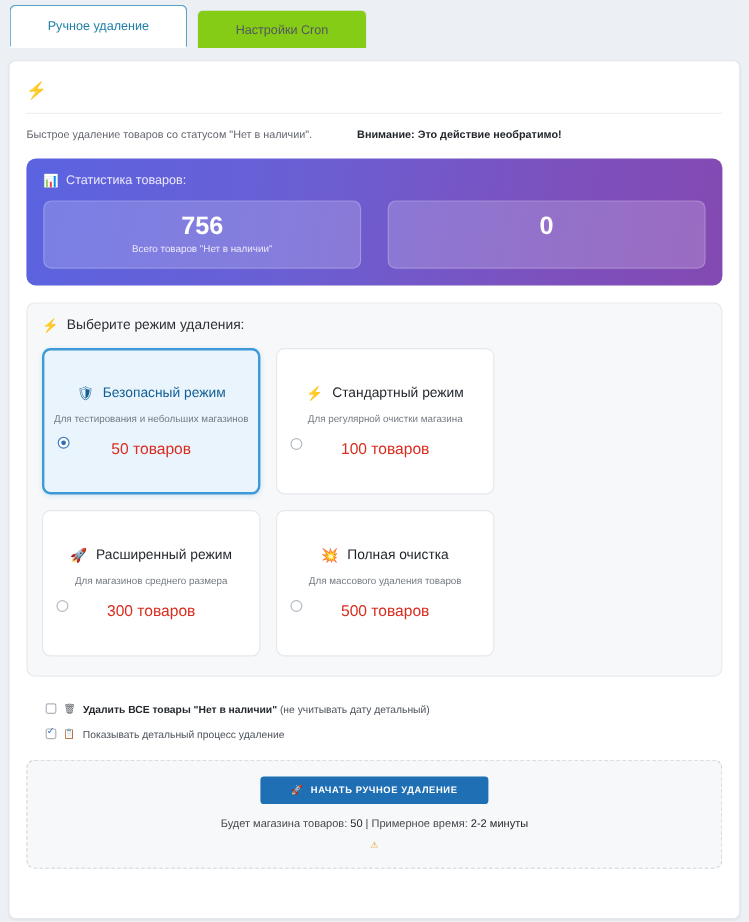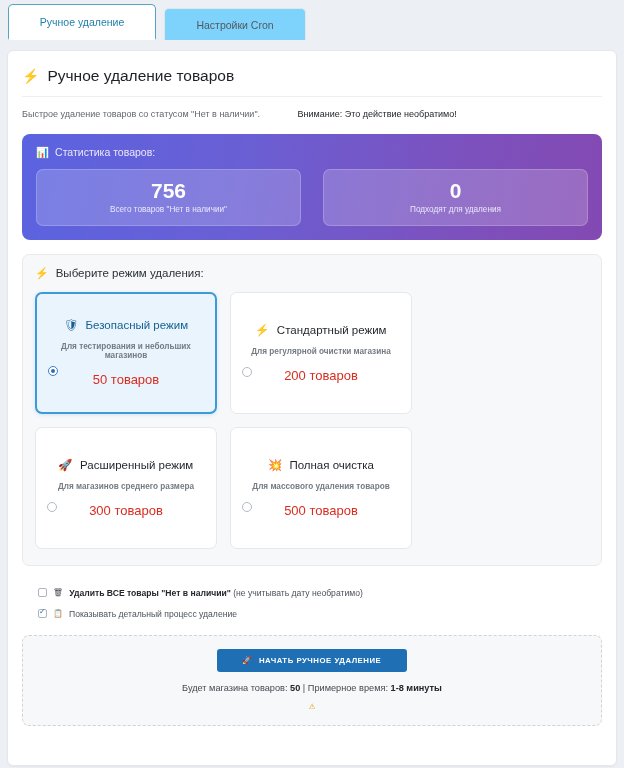--- a/index.html
+++ b/index.html
@@ -7,21 +7,21 @@
     width: 624px; height: 768px;
     background: #eceff3;
     font-family: "Liberation Sans", sans-serif;
     -webkit-font-smoothing: antialiased;
   }
   .page { width: 624px; height: 551px; padding: 5px 7px 0 7px; position: relative; }
 
   
   .tabs { display: flex; gap: 8px; padding: 0 1px; align-items: flex-end; height: 35px; }
   .tab {
-    background: #7dd3fc;
+    background: #84cc16;
     border: 1px solid #e2e5ea;
     border-bottom: none;
     border-radius: 5px 5px 0 0;
     height: 32px;
     display: flex; align-items: center; justify-content: center;
     font-size: 10.5px; color: #53585f;
     padding: 0 12px;
     min-width: 142px;
     cursor: pointer;
   }
@@ -49,21 +49,21 @@
   .card-title {
     font-size: 15.5px; font-weight: 400; color: #1d2126;
     display: flex; align-items: center; gap: 8px;
     padding-bottom: 11px;
     border-bottom: 1px solid #edeff2;
   }
   .card-title .bolt { color: #f08c2e; font-size: 14px; }
   .lead {
     font-size: 9px; color: #62676e; margin-top: 11px; line-height: 1.4;
   }
-  .lead b { color: #23272c; font-weight: normal; padding-left: 35px; }
+  .lead b { color: #23272c; font-weight: bold; padding-left: 35px; }
 
   
   .stats {
     margin-top: 13px;
     border-radius: 8px;
     background: linear-gradient(100deg, #5b63e0 0%, #6a5fd4 38%, #7b52bf 72%, #8449b2 100%);
     padding: 12px 14px 14px 14px;
   }
   .stats-title {
     color: #e9e7fb; font-size: 10.5px;
@@ -110,21 +110,21 @@
     background: #eaf4fd;
     border: 2px solid #3d9ad6;
     box-shadow: 0 1px 4px rgba(61,154,214,.20);
   }
   .mode-name {
     font-size: 11.5px; color: #1f242a;
     display: flex; align-items: center; gap: 7px;
     margin-bottom: 10px;
   }
   .mode-card.selected .mode-name { color: #135f93; }
-  .mode-desc { font-size: 8.2px; color: #757b84; margin-bottom: 12px; text-align:center;font-weight:bold; }
+  .mode-desc { font-size: 8.2px; color: #757b84; margin-bottom: 12px; text-align:left; }
   .mode-count { font-size: 13px; font-weight: normal; color: #d92d20; }
   .radio {
     position: absolute; left: 11px; bottom: 36px;
     width: 10px; height: 10px; border-radius: 50%;
     border: 1px solid #b4bac2; background: #fff;
   }
   .mode-card.selected .radio { border: 1px solid #3d7fc1; }
   .mode-card.selected .radio::after {
     content: ""; position: absolute; left: 2px; top: 2px;
     width: 4px; height: 4px; border-radius: 50%; background: #2f6fb5;
@@ -155,21 +155,21 @@
   }
   .run-btn {
     display: inline-flex; align-items: center; justify-content: center; gap: 6px;
     background: #1f6fb5; color: #fff;
     border: none; border-radius: 3px;
     font-size: 7.8px; font-weight: bold; letter-spacing: .5px;
     padding: 7px 26px; cursor: pointer;
     font-family: "Liberation Sans", sans-serif;
   }
   .summary { font-size: 9.2px; color: #44494f; margin-top: 11px; }
-  .summary b { font-weight: bold; color: #23272c; }
+  .summary b { font-weight: normal; color: #23272c; }
   .warn { font-size: 7.6px; color: #8d9199; margin-top: 9px; display:flex; align-items:center; justify-content:center; gap:4px; }
   .warn .tri { color: #e0a020; font-size: 7.5px; }
 </style>
 </head>
 <body>
 
 <div class="page">
 
   <div class="tabs">
     <div class="tab active">
@@ -177,40 +177,38 @@
     </div>
     <div class="tab">
       <span>Настройки Cron</span>
     </div>
   </div>
 
   <div class="card">
 
     <div class="card-title">
       <span class="bolt">⚡</span>
-      <span>Ручное удаление товаров</span>
     </div>
 
     <div class="lead">
       <span>Быстрое удаление товаров со статусом "Нет в наличии". </span><b>Внимание: Это действие необратимо!</b>
     </div>
 
     <div class="stats">
       <div class="stats-title">
         <span>📊</span>
         <span>Статистика товаров:</span>
       </div>
       <div class="stats-row">
         <div class="stat-box">
           <div class="stat-num">756</div>
           <div class="stat-lbl">Всего товаров "Нет в наличии"</div>
         </div>
         <div class="stat-box">
           <div class="stat-num">0</div>
-          <div class="stat-lbl">Подходят для удаления</div>
         </div>
       </div>
     </div>
 
     <div class="mode-panel">
       <div class="mode-head">
         <span class="bolt">⚡</span>
         <span>Выберите режим удаления:</span>
       </div>
       <div class="mode-grid">
@@ -225,21 +223,21 @@
           <div class="mode-count">50 товаров</div>
         </div>
 
         <div class="mode-card">
           <span class="radio"></span>
           <div class="mode-name">
             <span class="bolt">⚡</span>
             <span>Стандартный режим</span>
           </div>
           <div class="mode-desc">Для регулярной очистки магазина</div>
-          <div class="mode-count">200 товаров</div>
+          <div class="mode-count">100 товаров</div>
         </div>
 
         <div class="mode-card">
           <span class="radio"></span>
           <div class="mode-name">
             <span>🚀</span>
             <span>Расширенный режим</span>
           </div>
           <div class="mode-desc">Для магазинов среднего размера</div>
           <div class="mode-count">300 товаров</div>
@@ -255,36 +253,36 @@
           <div class="mode-count">500 товаров</div>
         </div>
 
       </div>
     </div>
 
     <div class="checks">
       <div class="check-row">
         <span class="cbox"></span>
         <span class="check-ico">🗑</span>
-        <span><b>Удалить ВСЕ товары "Нет в наличии"</b><span> (не учитывать дату необратимо)</span></span>
+        <span><b>Удалить ВСЕ товары "Нет в наличии"</b><span> (не учитывать дату детальный)</span></span>
       </div>
       <div class="check-row">
         <span class="cbox checked"></span>
         <span class="check-ico">📋</span>
         <span>Показывать детальный процесс удаление</span>
       </div>
     </div>
 
     <div class="action">
       <button class="run-btn">
         <span>🚀</span>
         <span>НАЧАТЬ РУЧНОЕ УДАЛЕНИЕ</span>
       </button>
       <div class="summary">
-        <span>Будет магазина товаров: </span><b>50</b><span> | Примерное время: </span><b>1-8 минуты</b>
+        <span>Будет магазина товаров: </span><b>50</b><span> | Примерное время: </span><b>2-2 минуты</b>
       </div>
       <div class="warn">
         <span class="tri">⚠</span>
       </div>
     </div>
 
   </div>
 </div>
 
 </body></html>

